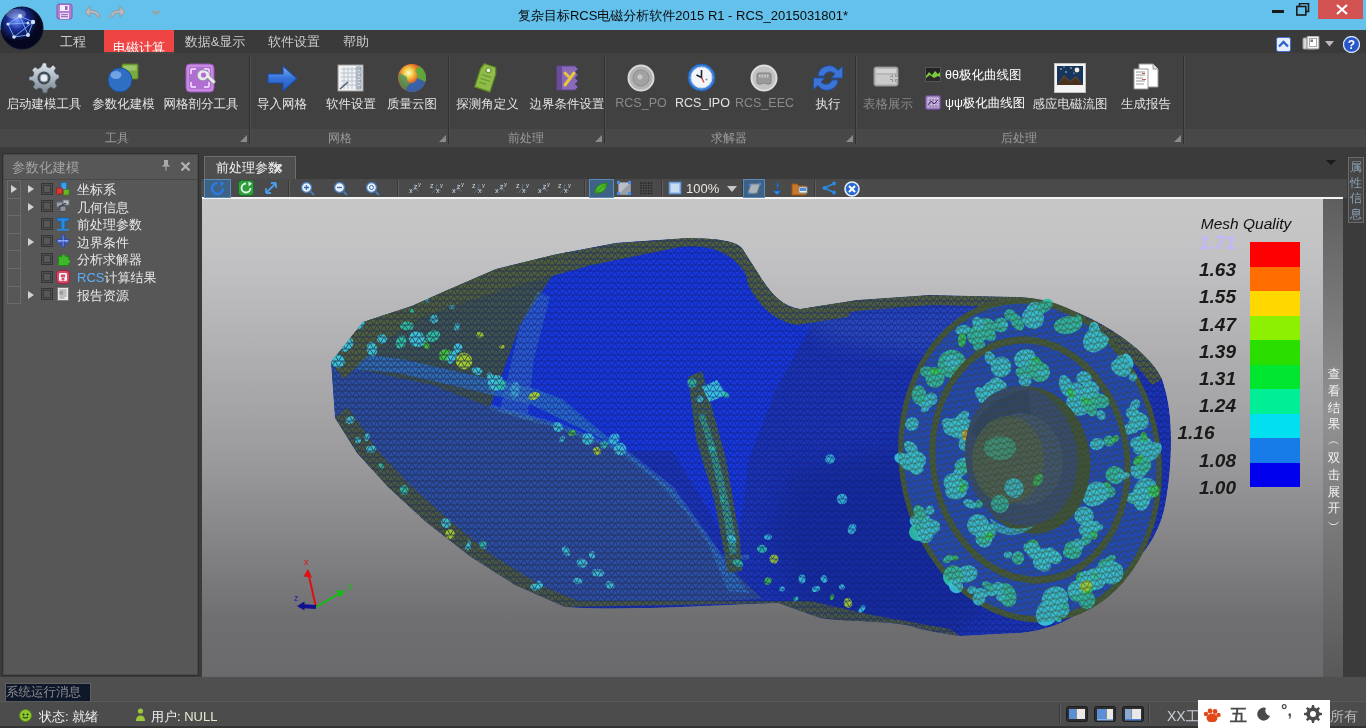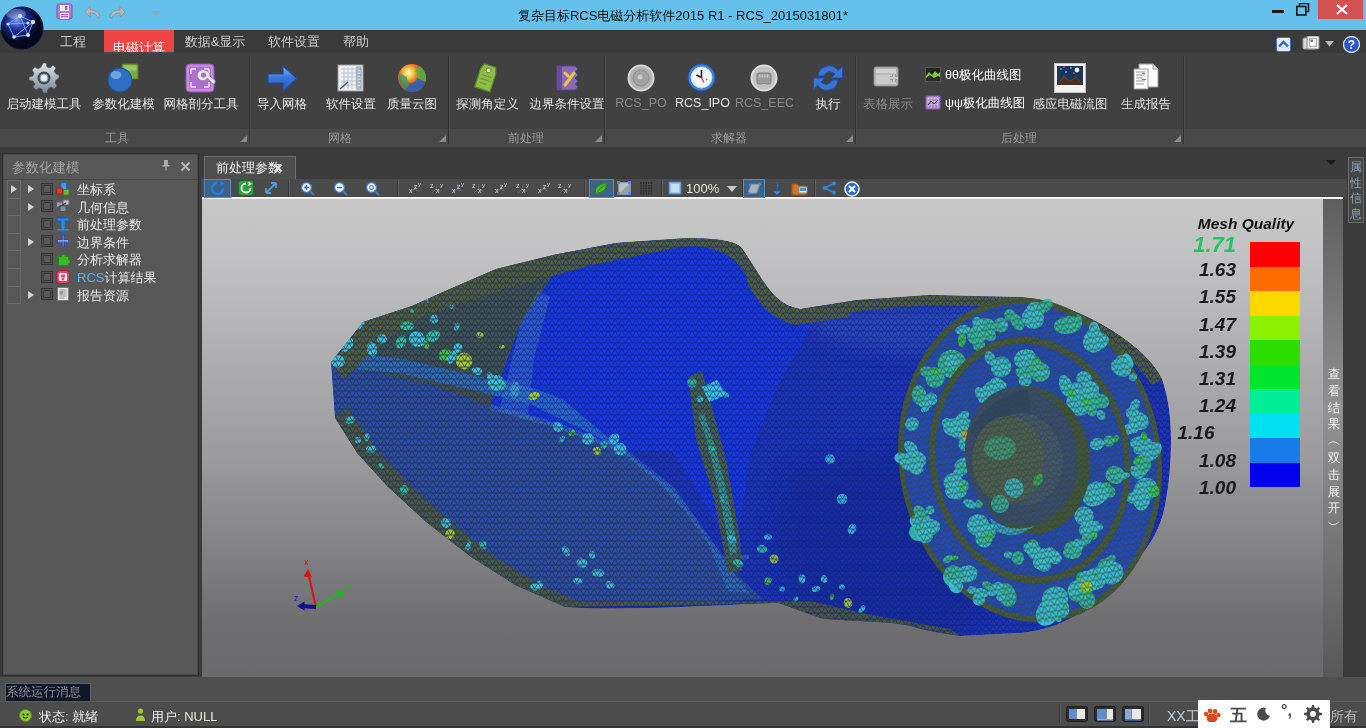--- a/index.html
+++ b/index.html
@@ -828,22 +828,22 @@
     <div style="position:absolute;left:0;top:24.5px;width:50px;height:24.5px;background:#ff6d00"></div>
     <div style="position:absolute;left:0;top:49.0px;width:50px;height:24.5px;background:#ffd800"></div>
     <div style="position:absolute;left:0;top:73.5px;width:50px;height:24.5px;background:#8cf000"></div>
     <div style="position:absolute;left:0;top:98.0px;width:50px;height:24.5px;background:#2ade00"></div>
     <div style="position:absolute;left:0;top:122.5px;width:50px;height:24.5px;background:#00e62e"></div>
     <div style="position:absolute;left:0;top:147.0px;width:50px;height:24.5px;background:#00ee96"></div>
     <div style="position:absolute;left:0;top:171.5px;width:50px;height:24.5px;background:#00e0f0"></div>
     <div style="position:absolute;left:0;top:196.0px;width:50px;height:24.5px;background:#187ce8"></div>
     <div style="position:absolute;left:0;top:220.5px;width:50px;height:24.5px;background:#0000ee"></div>
   </div>
-<div class="abs" style="left:1176px;top:215px;width:140px;text-align:center;font-size:15.5px;font-weight:bold;font-style:italic;color:#111">Mesh Quality</div>
-<div class="abs" style="left:1156px;top:232px;width:80px;text-align:right;font-size:22px;font-weight:bold;font-style:italic;color:#22c55e">1.71</div>
+<div class="abs" style="left:1176px;top:215px;width:140px;text-align:center;font-size:15.5px;font-weight:normal;font-style:italic;color:#111">Mesh Quality</div>
+<div class="abs" style="left:1156px;top:232px;width:80px;text-align:right;font-size:19px;font-weight:bold;font-style:italic;color:#c4b5fd">1.71</div>
 <div class="abs" style="left:1156px;top:259px;width:80px;text-align:right;font-size:19px;font-weight:bold;font-style:italic;color:#1a1a1a">1.63</div>
 <div class="abs" style="left:1156px;top:286px;width:80px;text-align:right;font-size:19px;font-weight:bold;font-style:italic;color:#1a1a1a">1.55</div>
 <div class="abs" style="left:1156px;top:314px;width:80px;text-align:right;font-size:19px;font-weight:bold;font-style:italic;color:#1a1a1a">1.47</div>
 <div class="abs" style="left:1156px;top:341px;width:80px;text-align:right;font-size:19px;font-weight:bold;font-style:italic;color:#1a1a1a">1.39</div>
 <div class="abs" style="left:1156px;top:368px;width:80px;text-align:right;font-size:19px;font-weight:bold;font-style:italic;color:#1a1a1a">1.31</div>
 <div class="abs" style="left:1156px;top:395px;width:80px;text-align:right;font-size:19px;font-weight:bold;font-style:italic;color:#1a1a1a">1.24</div>
 <div class="abs" style="left:1156px;top:422px;width:80px;text-align:center;font-size:19px;font-weight:bold;font-style:italic;color:#1a1a1a">1.16</div>
 <div class="abs" style="left:1156px;top:450px;width:80px;text-align:right;font-size:19px;font-weight:bold;font-style:italic;color:#1a1a1a">1.08</div>
 <div class="abs" style="left:1156px;top:477px;width:80px;text-align:right;font-size:19px;font-weight:bold;font-style:italic;color:#1a1a1a">1.00</div>
 <div id="rstrip" class="abs"></div>

